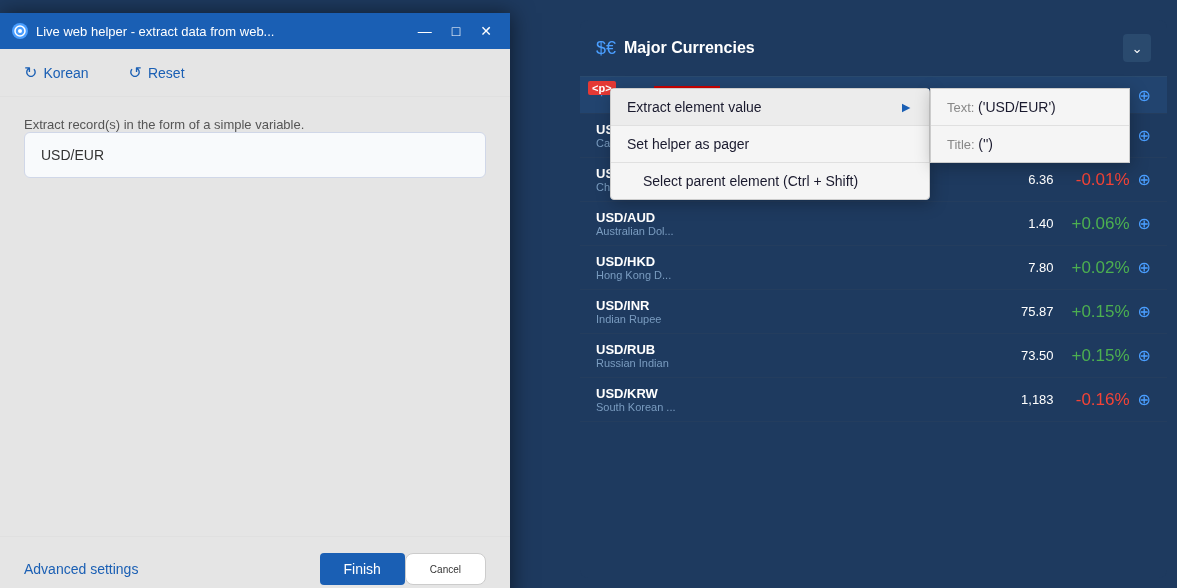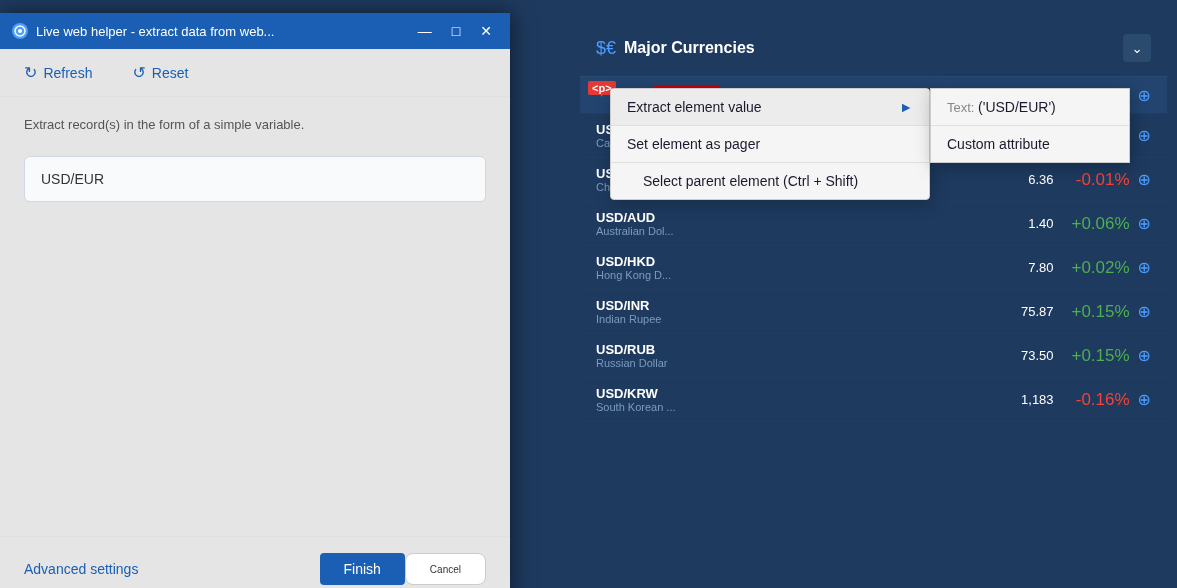--- a/index.html
+++ b/index.html
@@ -226,21 +226,20 @@
     .extraction-title {
       font-size: 16px;
       font-weight: 600;
       color: #1a1a2e;
       margin-bottom: 6px;
     }
 
     .extraction-subtitle {
       font-size: 13px;
       color: #555;
-      margin-bottom: 24px;
     }
 
     .preview-box {
       border: 1px solid #d0d7e8;
       border-radius: 6px;
       padding: 14px 16px;
       color: #333;
       font-size: 14px;
       background: #f8fafc;
     }
@@ -436,21 +435,21 @@
         <div class="currency-pair-desc">Indian Rupee</div>
       </div>
       <span class="currency-rate">75.87</span>
       <span class="currency-change positive">+0.15%</span>
       <button class="add-btn">⊕</button>
     </div>
 
     <div class="currency-row">
       <div class="currency-pair">
         <div class="currency-pair-name">USD/RUB</div>
-        <div class="currency-pair-desc">Russian Dollar</div>
+        <div class="currency-pair-desc">Russian Indian</div>
       </div>
       <span class="currency-rate">73.50</span>
       <span class="currency-change positive">+0.15%</span>
       <button class="add-btn">⊕</button>
     </div>
 
     <div class="currency-row">
       <div class="currency-pair">
         <div class="currency-pair-name">USD/KRW</div>
         <div class="currency-pair-desc">South Korean ...</div>
@@ -475,21 +474,21 @@
     <div class="titlebar-controls">
       <button class="titlebar-btn">—</button>
       <button class="titlebar-btn">□</button>
       <button class="titlebar-btn">✕</button>
     </div>
   </div>
 
   <div class="dialog-toolbar">
     <button class="toolbar-btn">
       <span class="toolbar-icon">↻</span>
-      <span>Refresh</span>
+      <span>Korean</span>
     </button>
     <button class="toolbar-btn">
       <span class="toolbar-icon">↺</span>
       <span>Reset</span>
     </button>
   </div>
 
   <div class="dialog-content">
     <div class="extraction-subtitle">Extract record(s) in the form of a simple variable.</div>
     <div class="preview-box">
@@ -505,28 +504,29 @@
     </div>
   </div>
 </div>
 
 <div class="context-menu">
   <div class="context-menu-item active">
     <span>Extract element value</span>
     <span class="chevron-right">►</span>
   </div>
   <div class="context-menu-item">
-    <span>Set element as pager</span>
+    <span>Set helper as pager</span>
   </div>
   <div class="context-menu-item">
     <span>Select parent element  (Ctrl + Shift)</span>
   </div>
 </div>
 
 <div class="submenu">
   <div class="submenu-item">
     <span class="label">Text: </span>
     <span>('USD/EUR')</span>
   </div>
   <div class="submenu-item">
-    <span>Custom attribute</span>
+    <span class="label">Title: </span>
+    <span>('')</span>
   </div>
 </div>
 
 </body></html>

